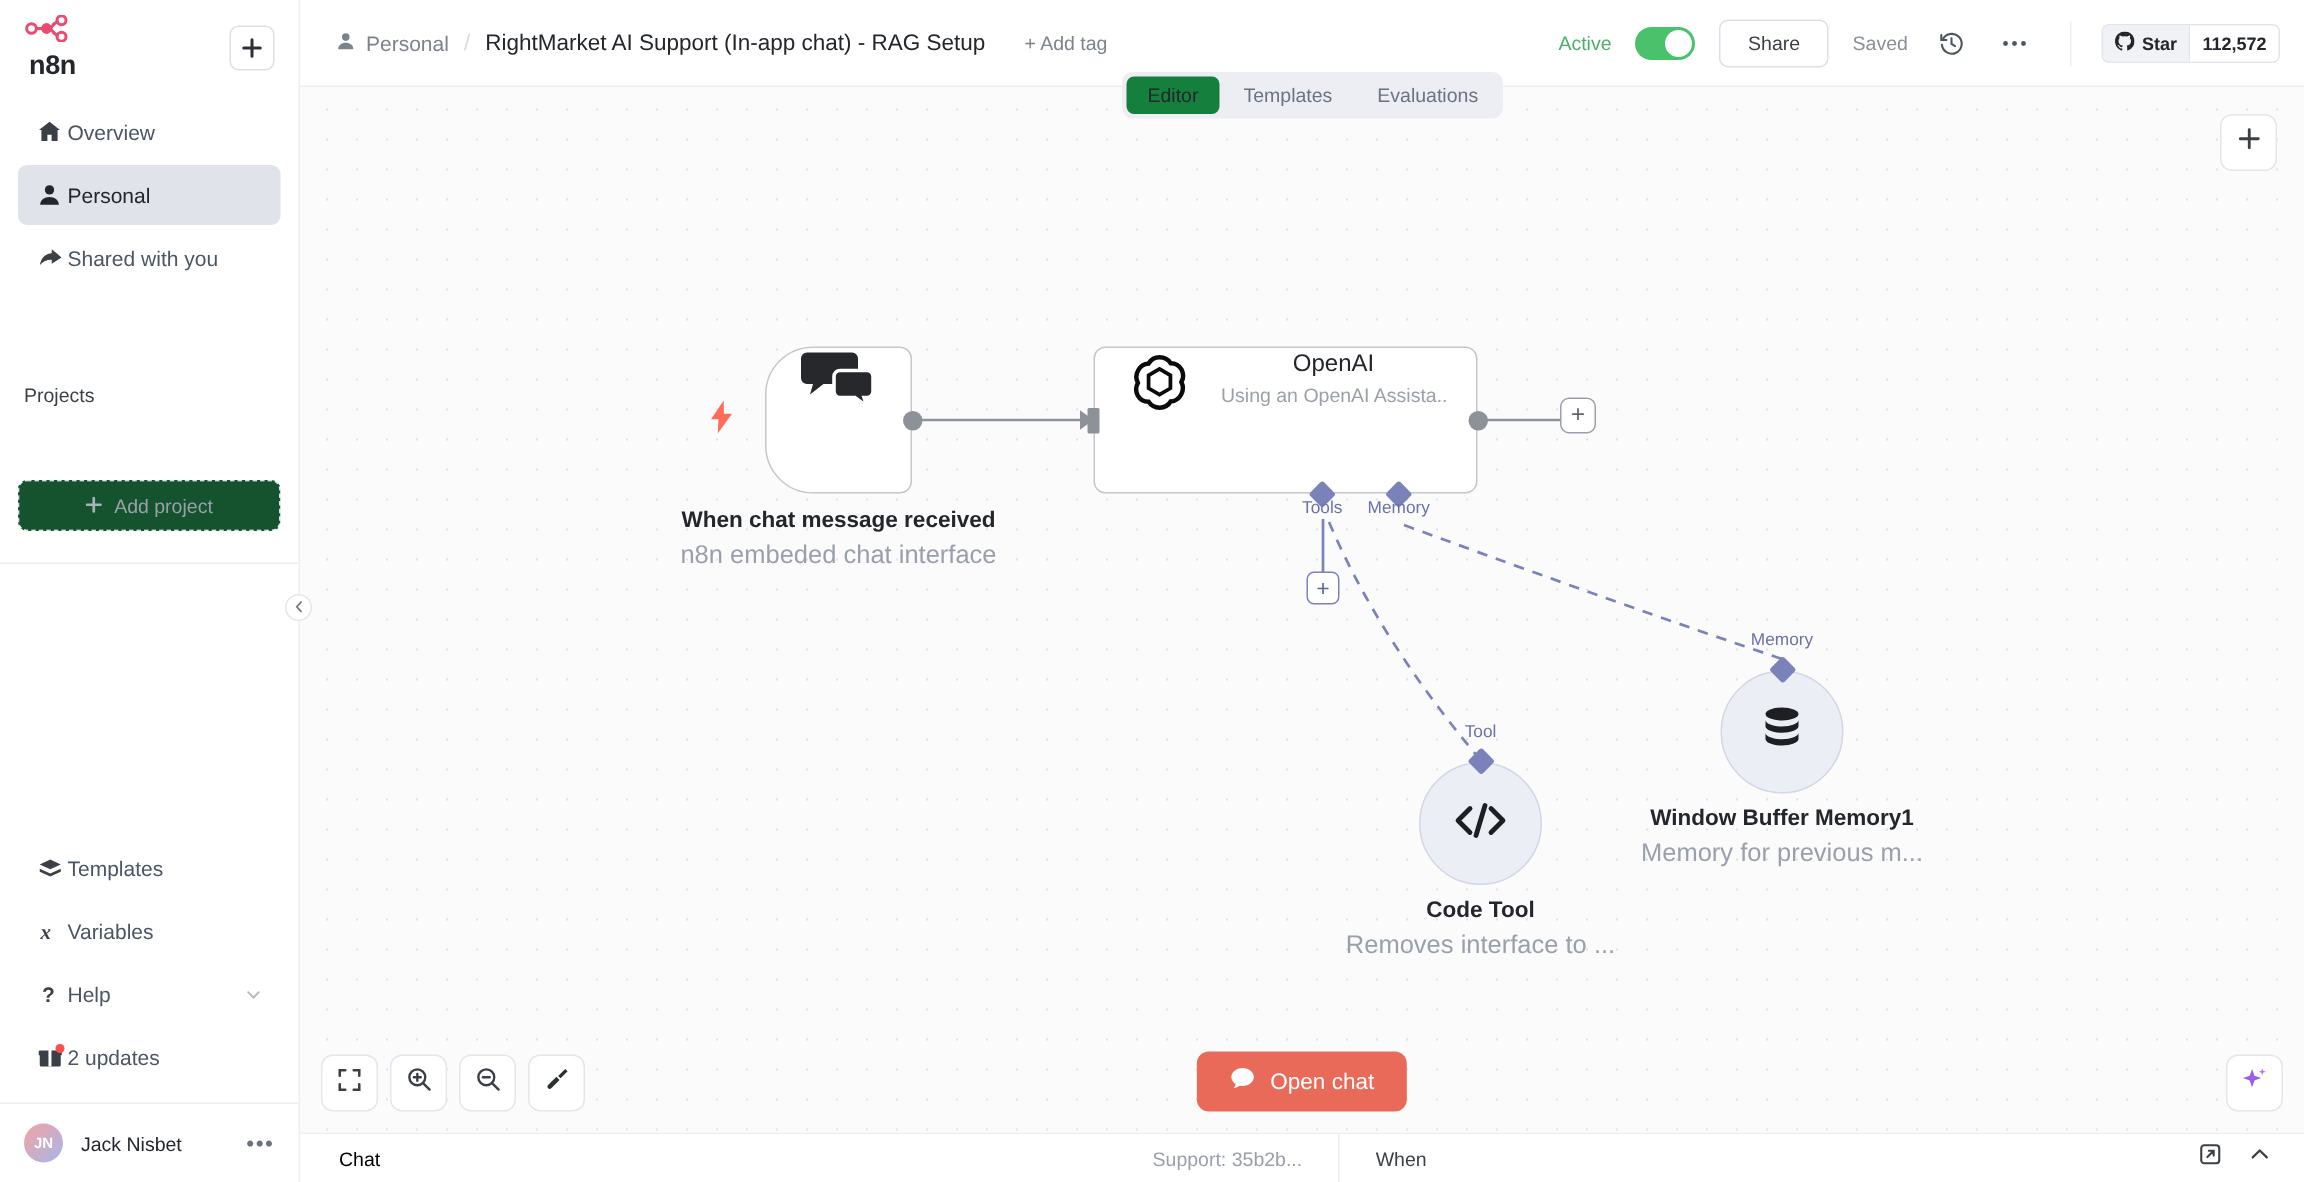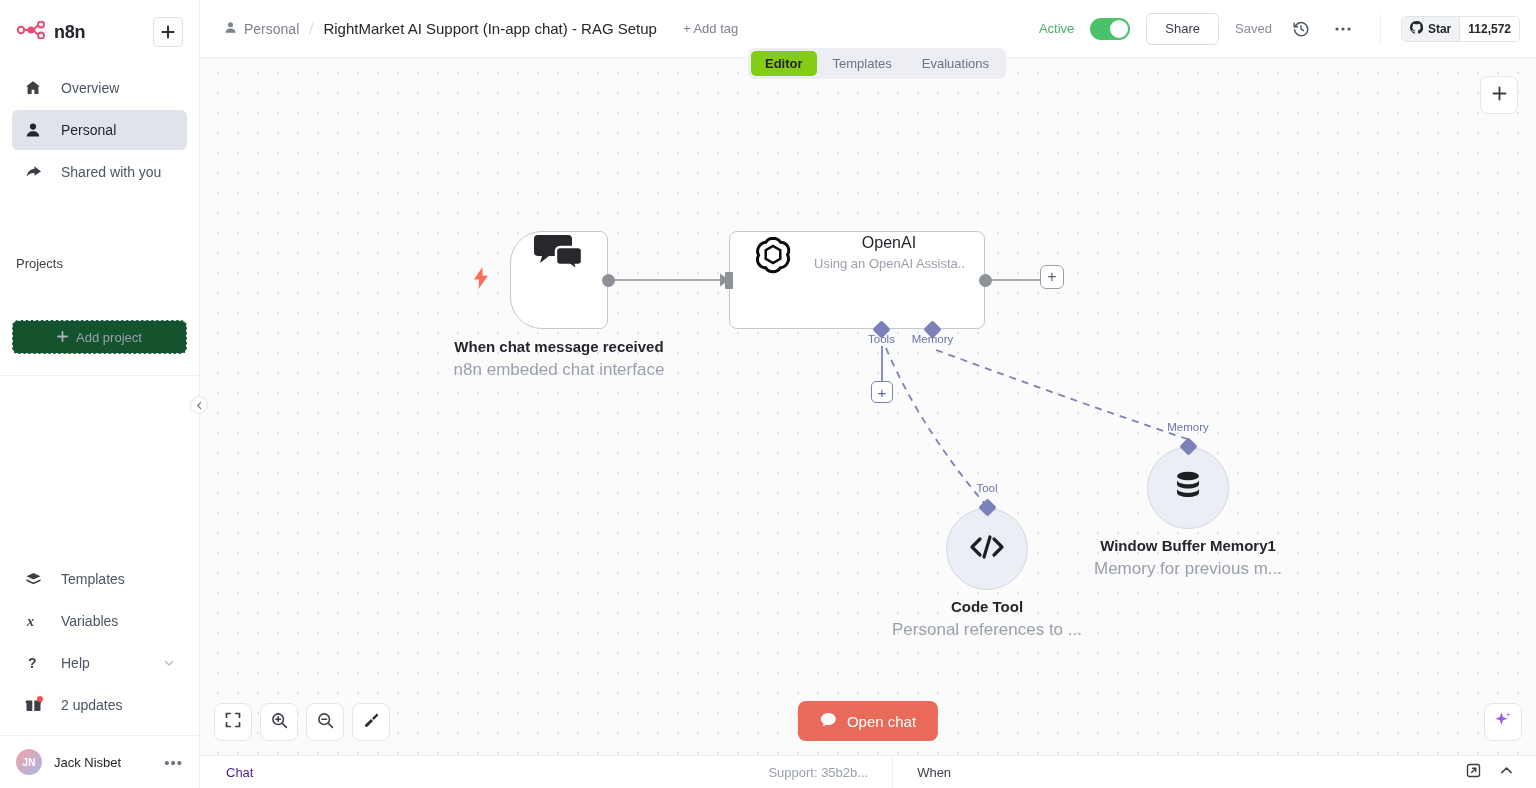--- a/index.html
+++ b/index.html
@@ -15,32 +15,32 @@
   #sidebar {
     position: relative;
     width: 200px; height: 788px;
     background: #fff;
     border-right: 1px solid #ebeef2;
     display: flex; flex-direction: column;
     flex: 0 0 200px;
   }
   .sb-top { padding: 12px 12px 0 12px; }
   .sb-logo-row { display: flex; align-items: center; justify-content: space-between; height: 40px; padding: 0 4px; }
-  .sb-logo { display: flex; align-items: center; gap: 0; }
+  .sb-logo { display: flex; align-items: center; gap: 0; flex-direction: column; }
   .sb-logo-text { font-size: 18px; font-weight: 700; color: #23262b; letter-spacing: -0.2px; }
   .sb-plus-btn {
     width: 30px; height: 30px; border: 1px solid #dbdfe7; border-radius: 6px;
     background: #fff; display: flex; align-items: center; justify-content: center;
     cursor: pointer;
   }
   .sb-plus-btn svg { display: block; }
 
   .sb-nav { margin-top: 16px; padding: 0 12px; }
   .sb-item {
-    display: flex; align-items: center; gap: 19px;
+    display: flex; align-items: center; gap: 3px;
     height: 40px; padding: 0 12px; border-radius: 6px;
     font-size: 14px; color: #4b5563; cursor: pointer; margin-bottom: 2px;
   }
   .sb-item .sb-ico { width: 18px; display: flex; justify-content: center; align-items: center; color: #3b3f46; }
   .sb-item.active { background: #e1e3ea; color: #23262b; font-weight: 400; }
 
   .sb-projects-label {
     font-size: 13px; color: #3b3f46; padding: 0 16px; margin-top: 60px; margin-bottom: 0;
     line-height: 20px;
   }
@@ -134,21 +134,21 @@
   
   #tabs {
     position: absolute; left: 548px; top: 48px;
     background: #eceef4; border-radius: 7px; padding: 3px;
     display: flex; gap: 2px; z-index: 6;
   }
   .tab {
     font-size: 13px; padding: 5px 14px; border-radius: 5px;
     color: #6b7280; cursor: pointer;
   }
-  .tab.active { background: #84cc16; color: #23262b; font-weight: 700; }
+  .tab.active { background: #15803d; color: #23262b; font-weight: 400; }
 
   
   #canvas {
     position: relative; flex: 1 1 auto;
     background-color: #fbfbfc;
     background-image: radial-gradient(circle, #e0e1e6 1px, transparent 1px);
     background-size: 20px 20px;
     background-position: 8px 5px;
     overflow: hidden;
   }
@@ -242,21 +242,21 @@
     width: 38px; height: 38px; background: #fff; border: 1px solid #e3e6ec;
     border-radius: 8px; display: flex; align-items: center; justify-content: center;
     cursor: pointer;
   }
 
   
   #statusbar {
     height: 33px; flex: 0 0 33px; background: #fff; border-top: 1px solid #ebeef2;
     display: flex; align-items: center; position: relative;
   }
-  .sbar-chat { font-size: 13px; color: #4c1d95; padding-left: 26px; }
+  .sbar-chat { font-size: 13px; color: #000000; padding-left: 26px; }
   .sbar-session { font-size: 13px; color: #9aa0ab; margin-left: auto; }
   .sbar-div { width: 1px; height: 33px; background: #ebeef2; margin: 0 24px; }
   .sbar-logs { font-size: 13px; color: #3b3f46; }
   .sbar-right { margin-left: auto; display: flex; align-items: center; gap: 18px; padding-right: 22px; }
 </style>
 </head>
 <body>
 
 <div id="app">
 
@@ -527,21 +527,21 @@
               <path d="M12 5 4 13l8 8"></path>
               <path d="M26 5l8 8-8 8"></path>
               <path d="M22 3 16 23"></path>
             </svg>
           </span>
           <span class="diamond" style="left:34.5px; top:-7px;"></span>
         </div>
         <span class="sub-port-label" style="left:41px; top:-26px;">Tool</span>
         <div class="node-label" style="top:89px; left:41px;">
           <div class="nl-title">Code Tool</div>
-          <div class="nl-sub">Personal references to ...</div>
+          <div class="nl-sub">Removes interface to ...</div>
         </div>
       </div>
 
       <div class="node" style="left:947px; top:389px;">
         <div class="node-circle">
           <span>
             <svg width="34" height="34" viewBox="0 0 34 34" fill="#1d1f23">
               <ellipse cx="17" cy="7" rx="11" ry="4.3"></ellipse>
               <path d="M6 11v4.2c0 2.4 4.9 4.3 11 4.3s11-1.9 11-4.3V11c0 2.4-4.9 4.3-11 4.3S6 13.4 6 11z"></path>
               <path d="M6 19.5v4.2c0 2.4 4.9 4.3 11 4.3s11-1.9 11-4.3v-4.2c0 2.4-4.9 4.3-11 4.3S6 21.9 6 19.5z"></path>

